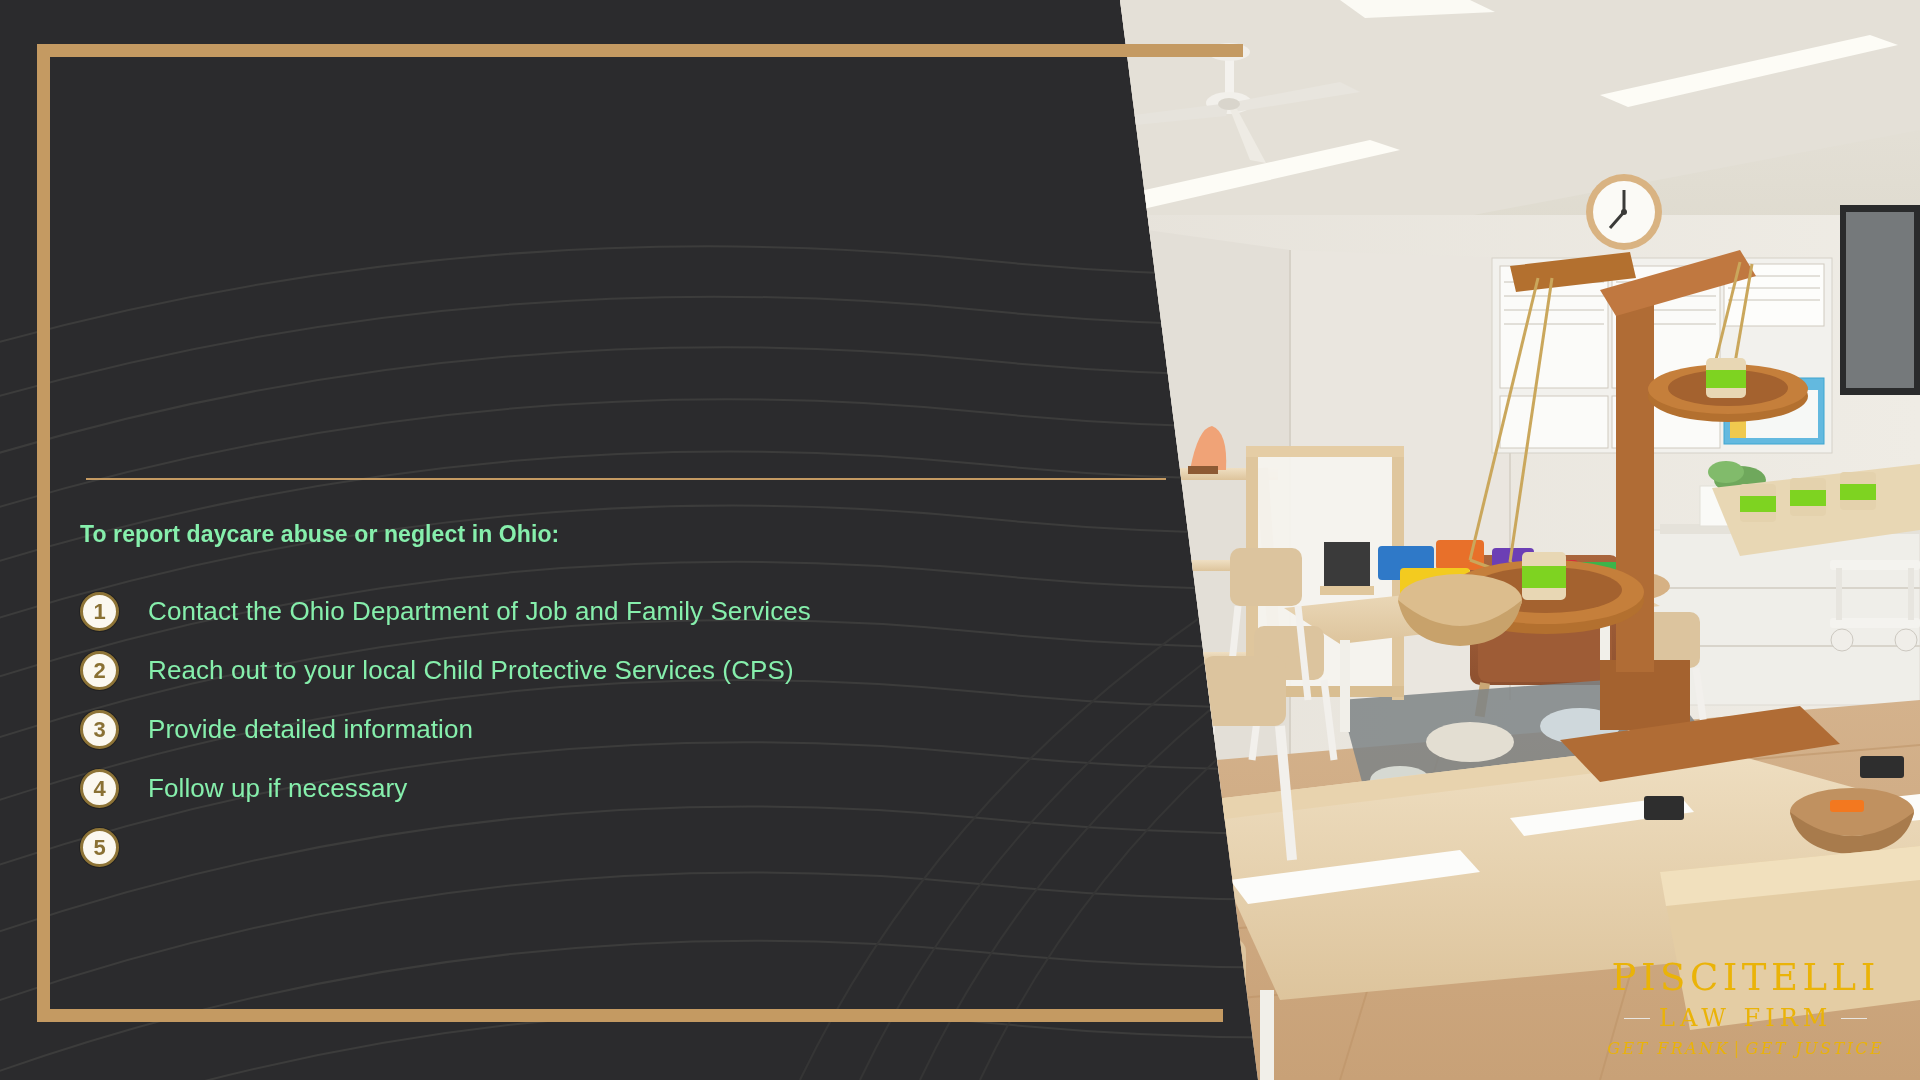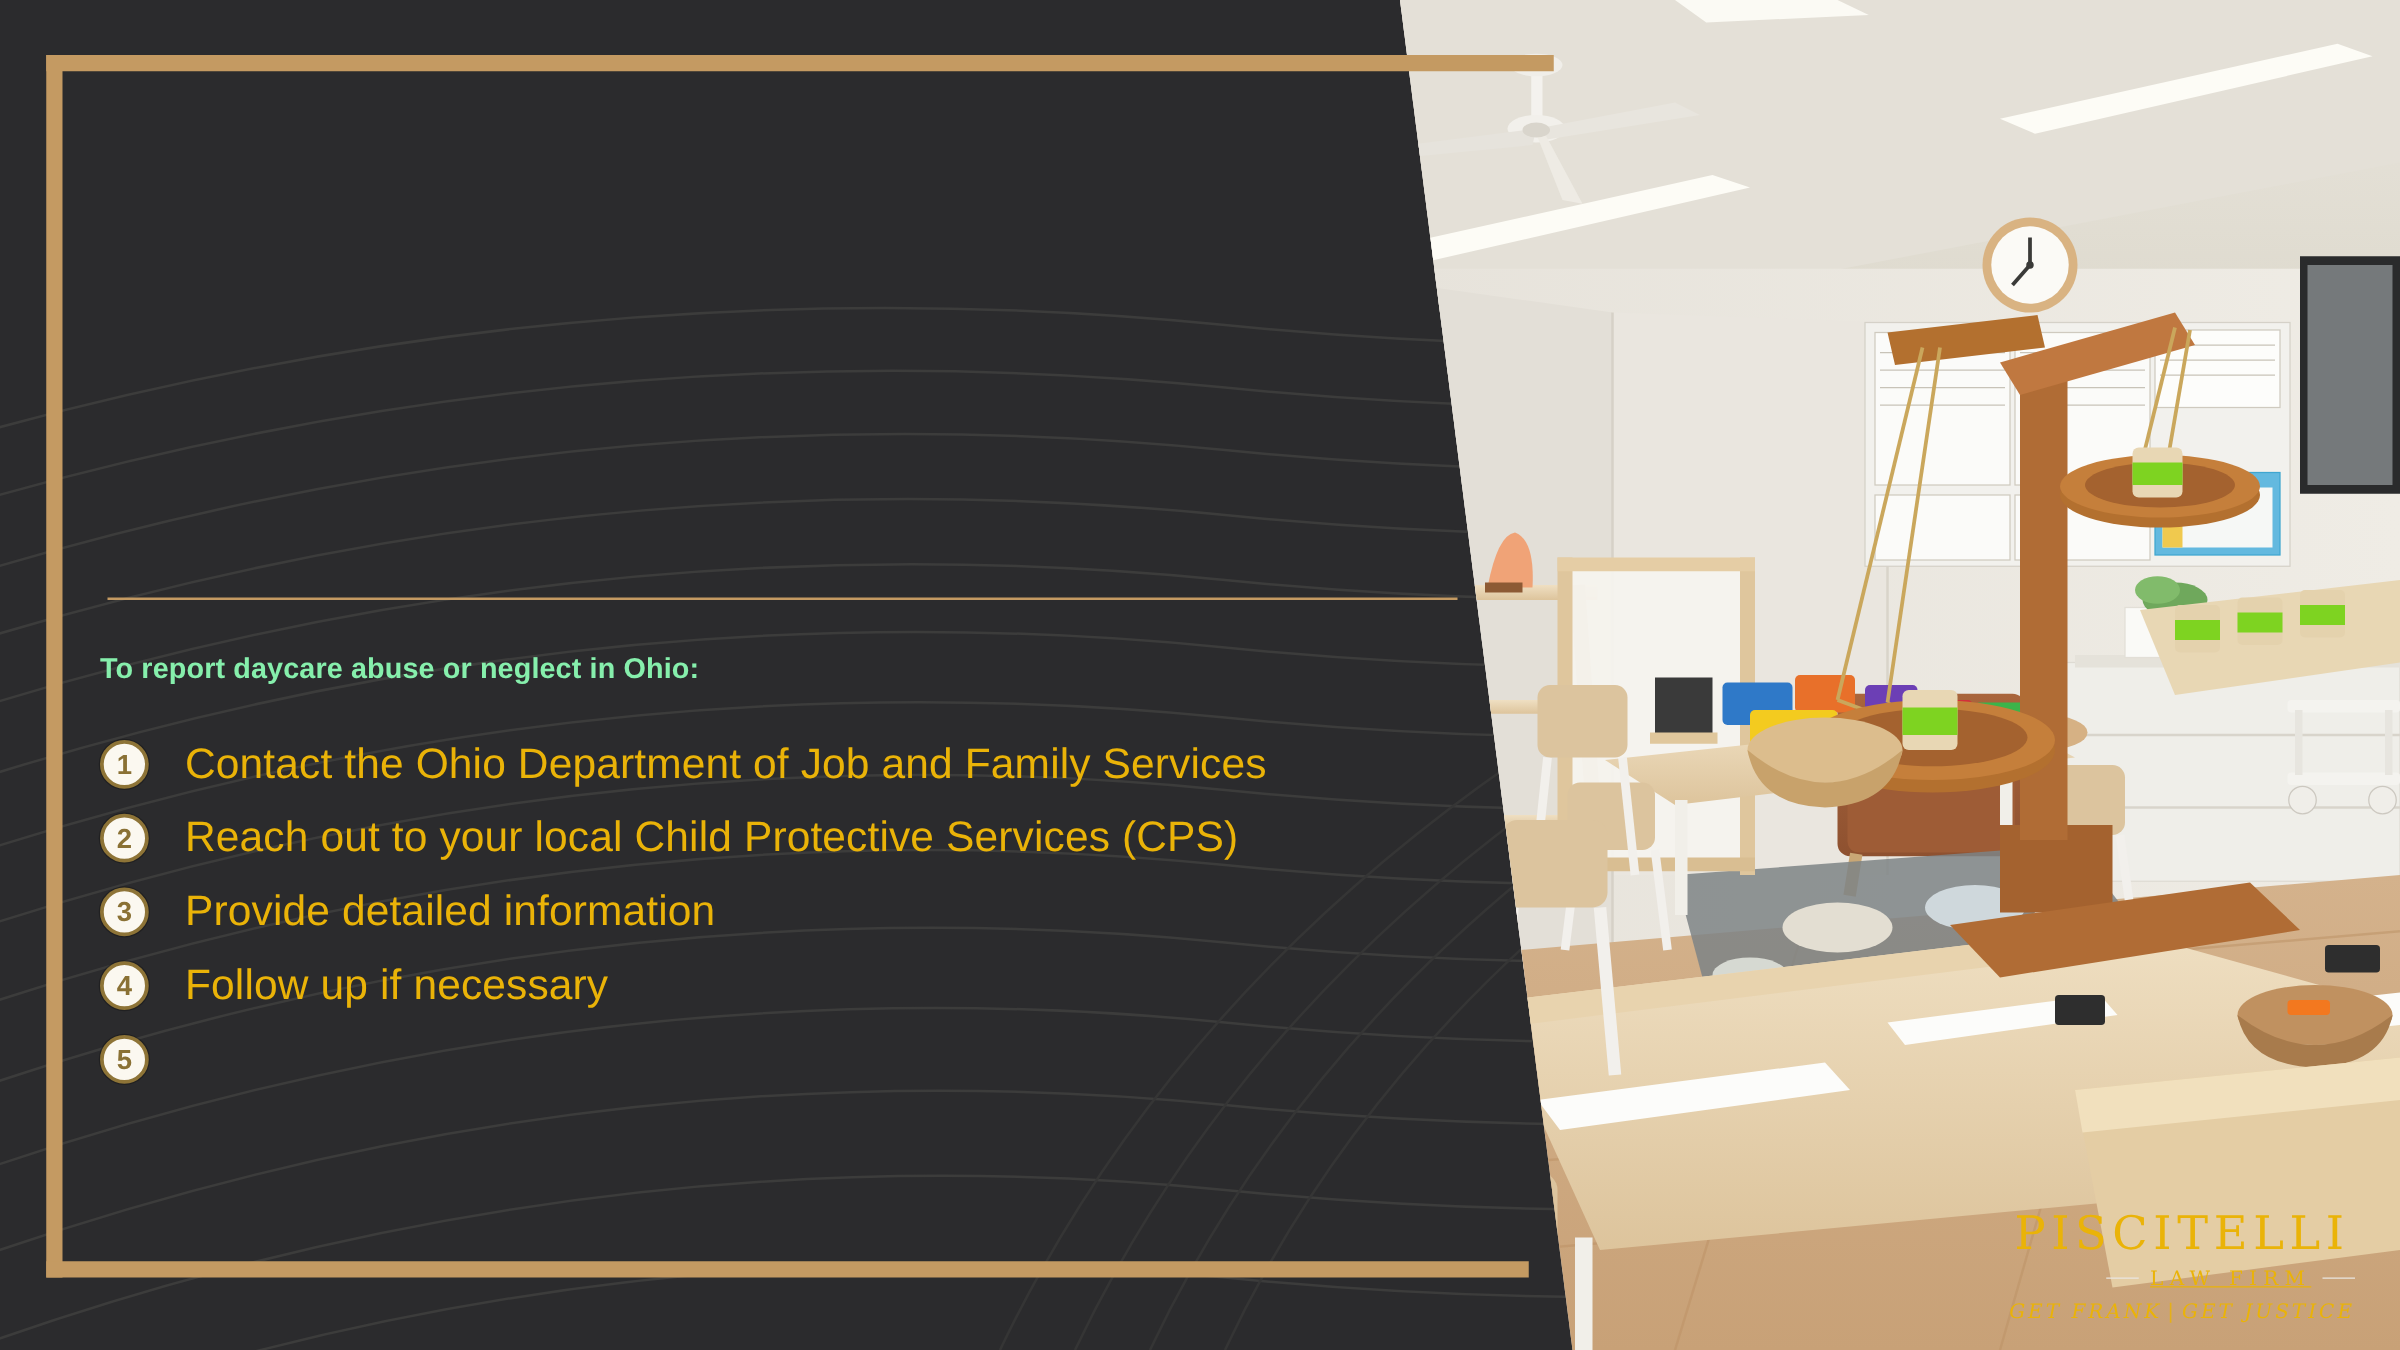--- a/index.html
+++ b/index.html
@@ -65,37 +65,37 @@
     background:#fbf8f0;
     border:3px solid #8e7437;
     display:flex; align-items:center; justify-content:center;
     font-size:22px; font-weight:700; color:#8a7134;
     font-family:"Liberation Sans", sans-serif;
     line-height:1;
     box-shadow:0 0 0 1px rgba(0,0,0,.25);
   }
   .item-text {
     margin-left:29px;
-    font-size:34px; color:#eab308; letter-spacing:.1px;
+    font-size:26px; color:#86efac; letter-spacing:.1px;
     white-space:nowrap;
   }
 
   
   .logo {
     position:absolute; right:36px; bottom:22px;
     text-align:center; color:#eab308;
     font-family:"DejaVu Serif", "Liberation Serif", serif;
     z-index:6;
   }
   .logo-name {
     font-size:37px; letter-spacing:4.5px; font-weight:400; line-height:1.1;
   }
   .logo-sub {
-    display:flex; align-items:center; justify-content:flex-end; gap:9px;
-    font-size:16px; letter-spacing:5px; margin-top:5px;text-decoration:underline;
+    display:flex; align-items:center; justify-content:center; gap:9px;
+    font-size:24px; letter-spacing:5px; margin-top:5px;
   }
   .logo-sub .dash { display:block; width:26px; height:1px; background:#e9e6e1; }
   .logo-tag {
     font-size:16px; letter-spacing:2.4px; margin-top:7px;font-style:italic;
   }
   .logo-tag .bar { opacity:.85; margin:0 4px; }
 </style>
 </head>
 <body>
 

